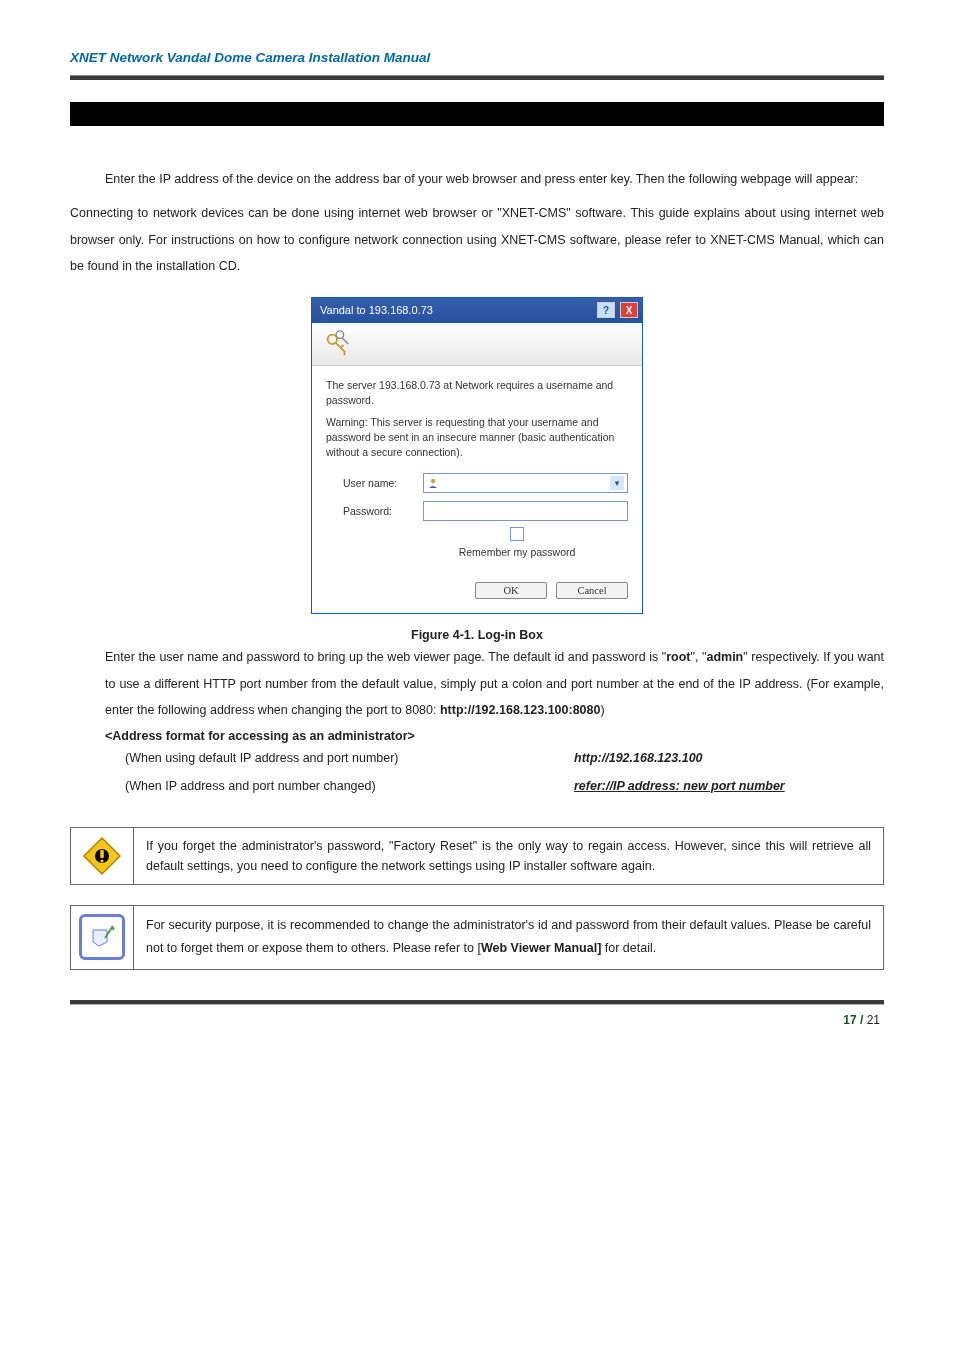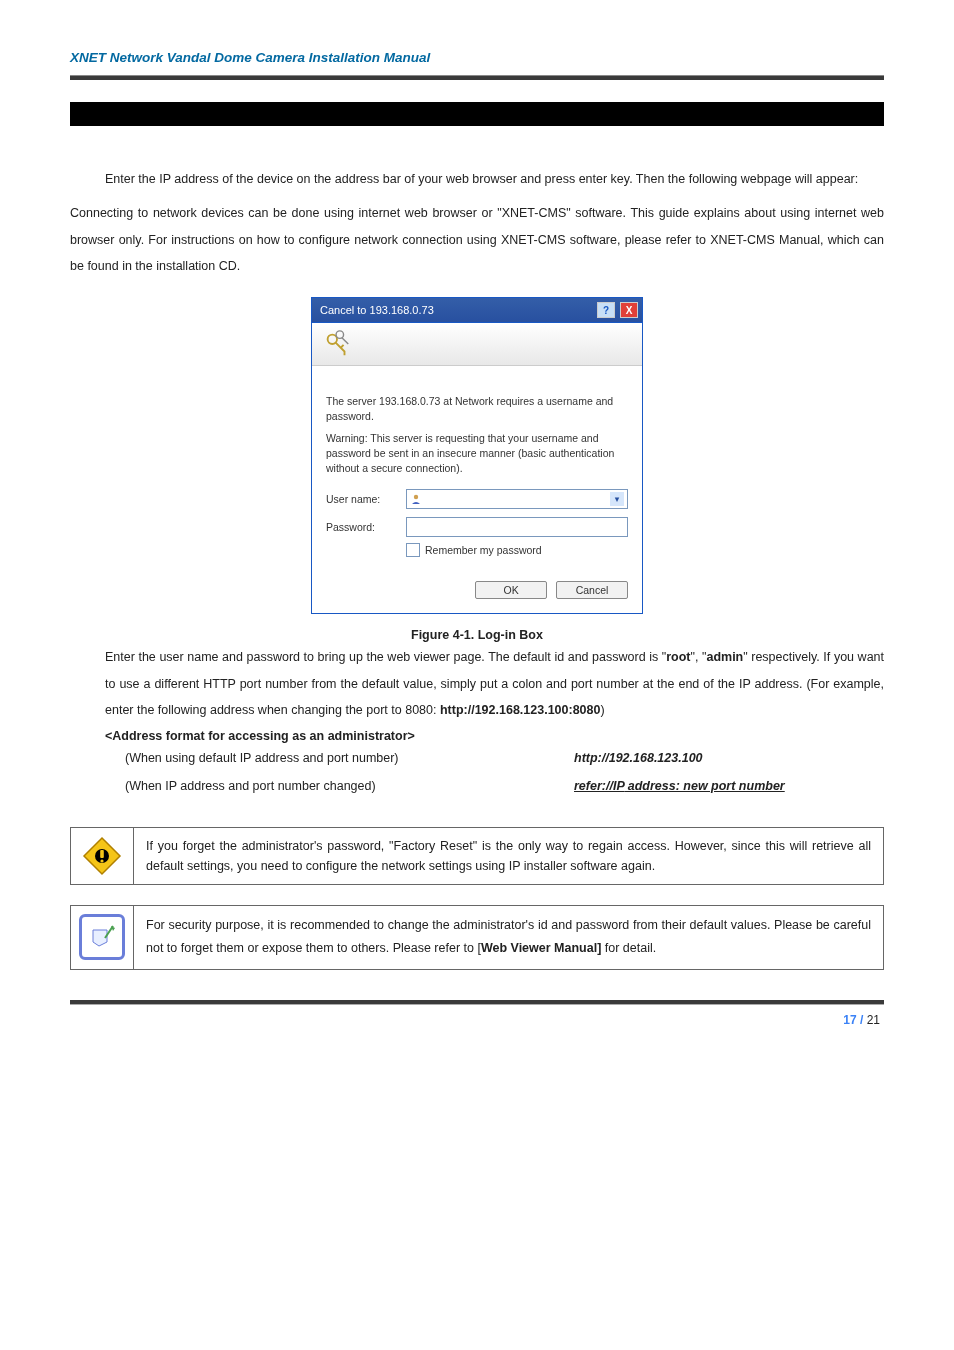--- a/index.html
+++ b/index.html
@@ -88,26 +88,27 @@
   .tb-close { background: #e04038; color: #fff; }
   .login-icon-row {
     background: linear-gradient(to bottom, #fff, #e8e8e8);
     padding: 6px 10px;
     border-bottom: 1px solid #ccc;
   }
   .key-icon {
     width: 30px; height: 30px;
   }
   .key-icon svg { width: 30px; height: 30px; }
-  .login-body { padding: 28px 14px 14px 14px; }
+  .login-body { padding: 12px 14px 14px 14px; }
   .login-msg { line-height: 1.4; }
   .form-row {
     display: flex;
     align-items: center;
     margin-top: 8px;
+    margin-left: 17px;
   }
   .form-label { width: 80px; }
   .combo {
     flex: 1;
     display: flex;
     align-items: center;
     border: 1px solid #7a98bd;
     height: 18px;
     padding: 0 3px;
     background: #fff;
@@ -124,39 +125,41 @@
     border: 1px solid #7a98bd;
     height: 18px;
     background: #fff;
   }
   .checkbox-row {
     margin-top: 6px;
     margin-left: 80px;
     display: flex;
     align-items: center;
     gap: 5px;
+    flex-direction: column;
   }
   .checkbox-box {
     width: 12px; height: 12px;
     border: 1px solid #7a98bd;
     background: #fff;
   }
   .btn-row {
     margin-top: 24px;
     text-align: right;
   }
   .dlg-btn {
     display: inline-block;
     width: 70px;
     padding: 2px 0;
     border: 1px solid #888;
     background: #f2f2f2;
     text-align: center;
     margin-left: 6px;
     border-radius: 2px;
+    font-family: Liberation Serif, serif;
   }
   .figure-caption {
     font-weight: bold;
     font-size: 12.5px;
     margin-top: 14px;
   }
   .bold { font-weight: bold; }
   .addr-row {
     display: flex;
     margin-top: 4px;
@@ -209,21 +212,21 @@
 
   <div class="black-bar"></div>
 
   <div class="para indent1" style="margin-top:40px">Enter the IP address of the device on the address bar of your web browser and press enter key. Then the following webpage will appear:</div>
 
   <div class="para">Connecting to network devices can be done using internet web browser or "XNET-CMS" software.   This guide explains about using internet web browser only. For instructions on how to configure network connection using XNET-CMS software, please refer to XNET-CMS Manual, which can be found in the installation CD.</div>
 
   <div class="figure-wrap">
     <div class="login-dialog">
       <div class="login-titlebar">
-        <span class="tb-text">Cancel to 193.168.0.73</span>
+        <span class="tb-text">Vandal to 193.168.0.73</span>
         <span>
           <span class="tb-btn tb-help">?</span>
           <span class="tb-btn tb-close">X</span>
         </span>
       </div>
       <div class="login-icon-row">
         <div class="key-icon">
           <svg viewBox="0 0 32 32">
             <circle cx="11" cy="11" r="5" fill="none" stroke="#c0a030" stroke-width="2"></circle>
             <path d="M14 14 L24 24 L24 28 M20 20 L23 17" stroke="#c0a030" stroke-width="2" fill="none"></path>
@@ -309,16 +312,16 @@
         </svg>
       </div>
     </div>
     <div class="text-cell">
       <span>For security purpose, it is recommended to change the administrator's id and password from their default values. Please be careful not to forget them or expose them to others. Please refer to [</span><span class="bold">Web Viewer Manual]</span><span> for detail.</span>
     </div>
   </div>
 
   <div class="footer-rule"></div>
   <div class="footer-page">
-    <span class="bold" style="color:#3b82f6">17 / </span><span>21</span>
+    <span class="bold" style="color:#14532d">17 / </span><span>21</span>
   </div>
 
 </div>
 
 </body></html>

